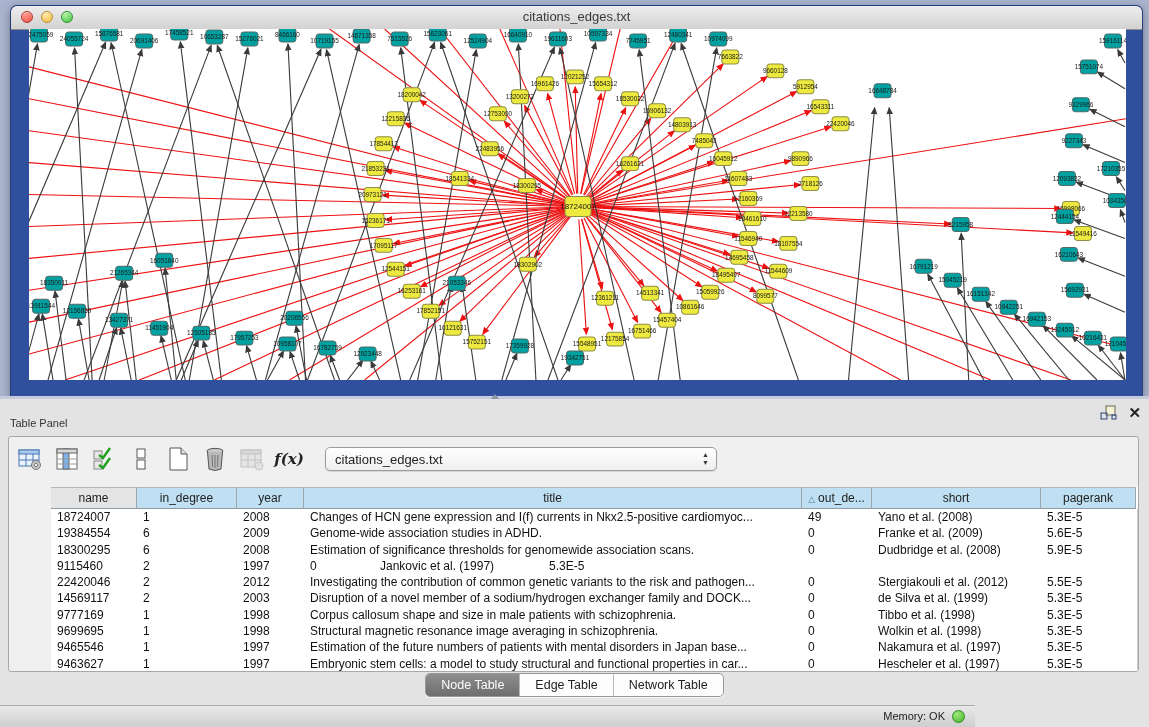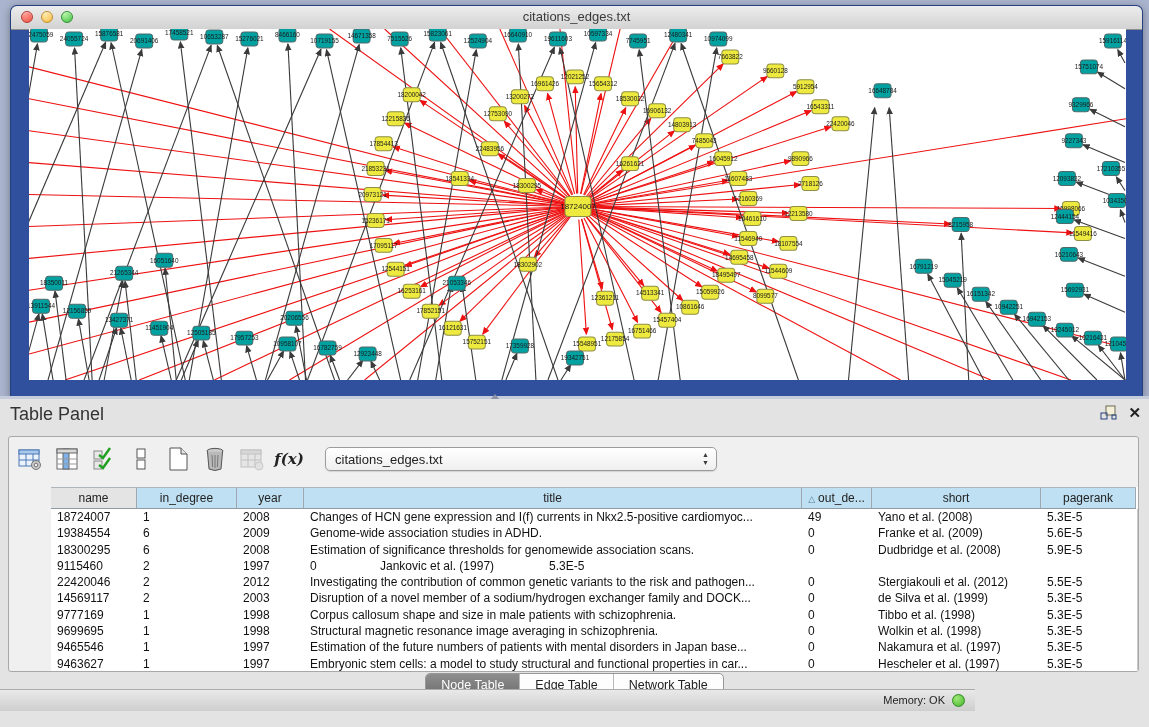--- a/index.html
+++ b/index.html
@@ -17,21 +17,21 @@
   .title{position:absolute;left:0;right:0;top:3px;text-align:center;font-size:13px;color:#3A3A3A;}
   .net-frame{position:absolute;left:18px;right:16px;top:23px;bottom:18px;background:#FFFFFF;}
   .net-frame svg{position:absolute;left:0;top:0;width:100%;height:100%;}
 
   
   .divider{position:absolute;left:0;top:396px;width:1149px;height:3px;background:#C5CCDC;}
   .divider-handle{position:absolute;left:490px;top:394px;width:0;height:0;border-left:5px solid transparent;border-right:5px solid transparent;border-bottom:6px solid #8C94A8;}
 
   
   .table-panel{position:absolute;left:0;top:399px;width:1149px;height:306px;background:#E3E3E3;}
-  .tp-title{position:absolute;left:10px;top:5px;font-size:18px;color:#333;}
+  .tp-title{position:absolute;left:10px;top:18px;font-size:11px;color:#333;}
   .tp-icons{position:absolute;right:8px;top:6px;display:flex;gap:10px;align-items:center;}
   .tp-iconbtn{width:18px;height:16px;cursor:default;}
   .x-icon{font-size:15px;font-weight:bold;color:#222;line-height:16px;}
 
   .table-group{position:absolute;left:8px;top:37px;width:1131px;height:236px;border:1px solid #A8A8A8;border-radius:3px;background:#F0F0F0;box-sizing:border-box;overflow:hidden;}
   .toolbar{position:absolute;left:0;top:0;right:0;height:44px;display:flex;align-items:center;padding-left:8px;gap:11px;}
   .tb-btn{width:26px;height:26px;display:flex;align-items:center;justify-content:center;}
   .tb-btn.disabled{opacity:.45;}
   .fx{font-family:"DejaVu Serif",serif;font-style:italic;font-weight:bold;font-size:15px;color:#222;}
   .combo{position:relative;margin-left:12px;width:392px;height:24px;border:1px solid #9C9C9C;border-radius:5px;background:linear-gradient(#FFFFFF,#EFEFEF);box-shadow:0 1px 1px rgba(0,0,0,.12);font-size:13px;color:#222;line-height:24px;padding-left:9px;box-sizing:border-box;}
@@ -49,21 +49,21 @@
   .vscroll{position:absolute;left:1086px;top:22px;width:15px;bottom:0;background:#FAFAFA;border-left:1px solid #C9C9C9;box-sizing:border-box;}
   .vthumb{position:absolute;left:2px;top:2px;width:10px;height:38px;border-radius:5px;background:linear-gradient(90deg,#C9C9C9,#A8A8A8);border:1px solid #9A9A9A;box-sizing:border-box;}
 
   .tabsbar{position:absolute;left:0;right:0;top:274px;height:24px;display:flex;justify-content:center;}
   .seg{display:flex;height:22px;border:1px solid #979797;border-radius:5px;overflow:hidden;background:#FDFDFD;box-shadow:0 1px 1px rgba(255,255,255,.7);}
   .seg .tab{padding:0 15px;font-size:12.5px;line-height:22px;color:#222;border-right:1px solid #B9B9B9;cursor:default;}
   .seg .tab:last-child{border-right:none;}
   .seg .tab.sel{background:linear-gradient(#8E8E8E,#6E6E6E);color:#FFFFFF;}
 
   
-  .statusbar{position:absolute;left:0;bottom:16px;width:975px;height:22px;background:linear-gradient(#E9E9E9,#CECECE);border-top:1px solid #ABABAB;box-sizing:border-box;margin-top:28px;}
+  .statusbar{position:absolute;left:0;bottom:0;width:975px;height:22px;background:linear-gradient(#E9E9E9,#CECECE);border-top:1px solid #ABABAB;box-sizing:border-box;margin-top:28px;}
   .mem{position:absolute;right:30px;top:4px;font-size:11px;color:#222;}
   .memdot{position:absolute;right:10px;top:4px;width:13px;height:13px;border-radius:50%;border:1px solid #2C8C1E;box-sizing:border-box;}
 </style>
 </head>
 <body>
 
 <div class="app">
 
   <div class="desktop">
     <div class="net-window">

